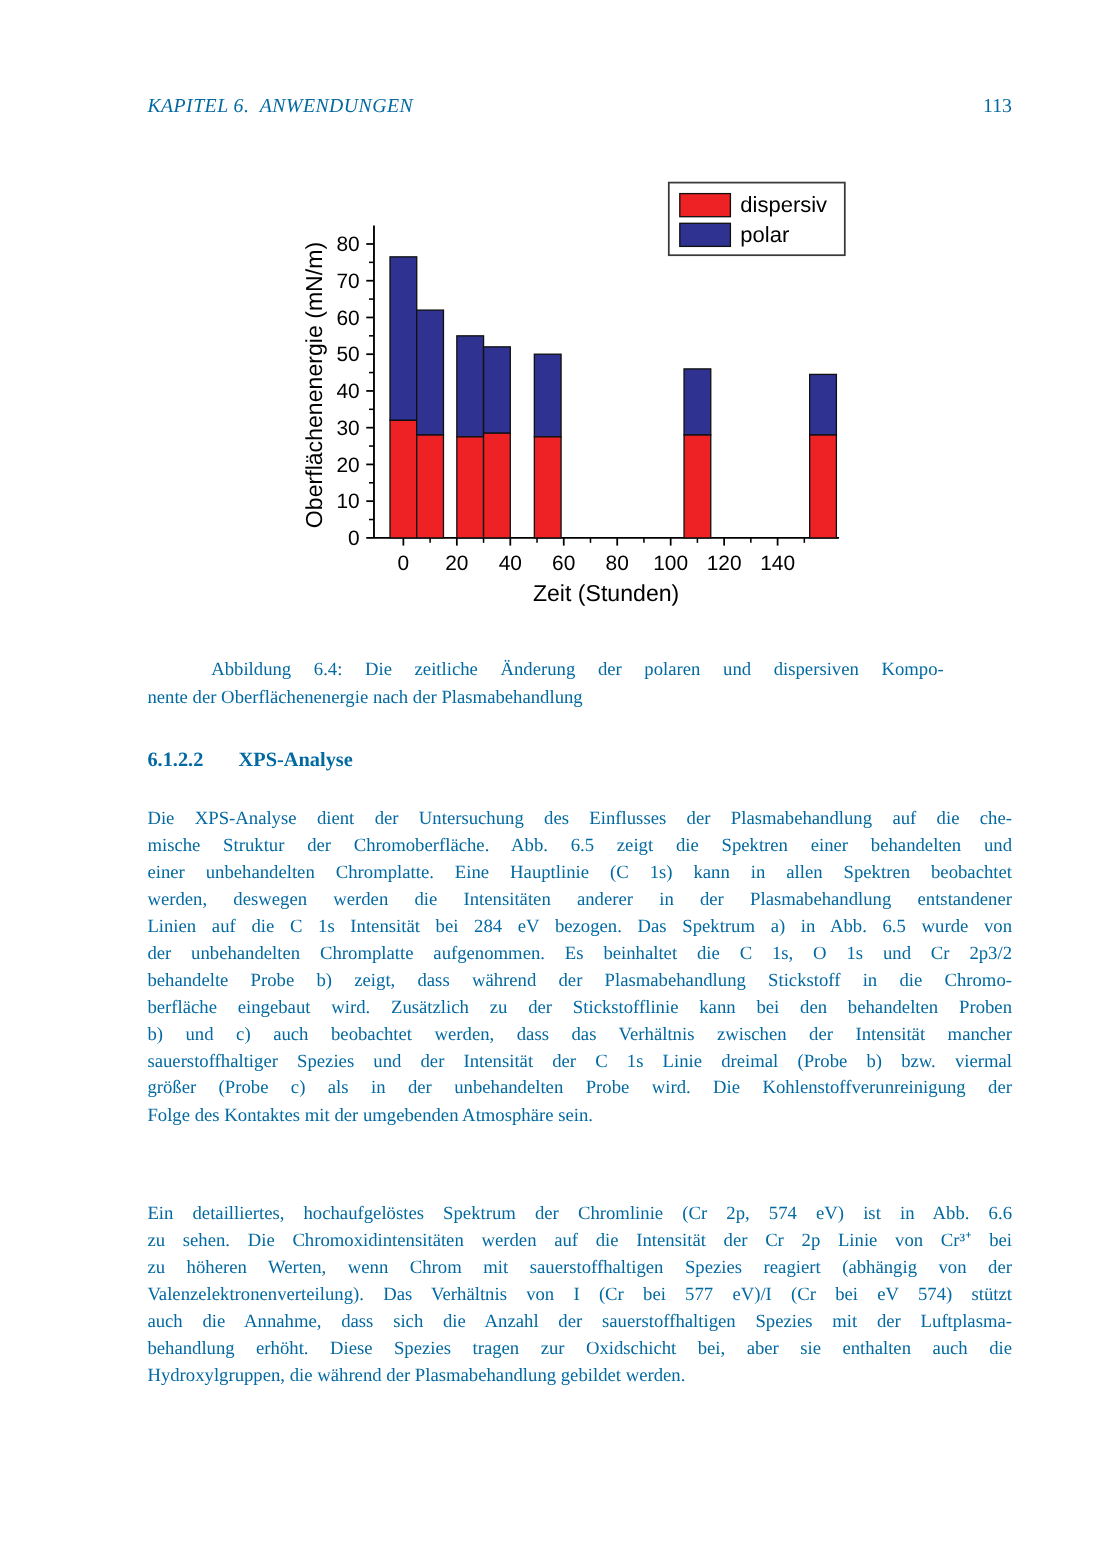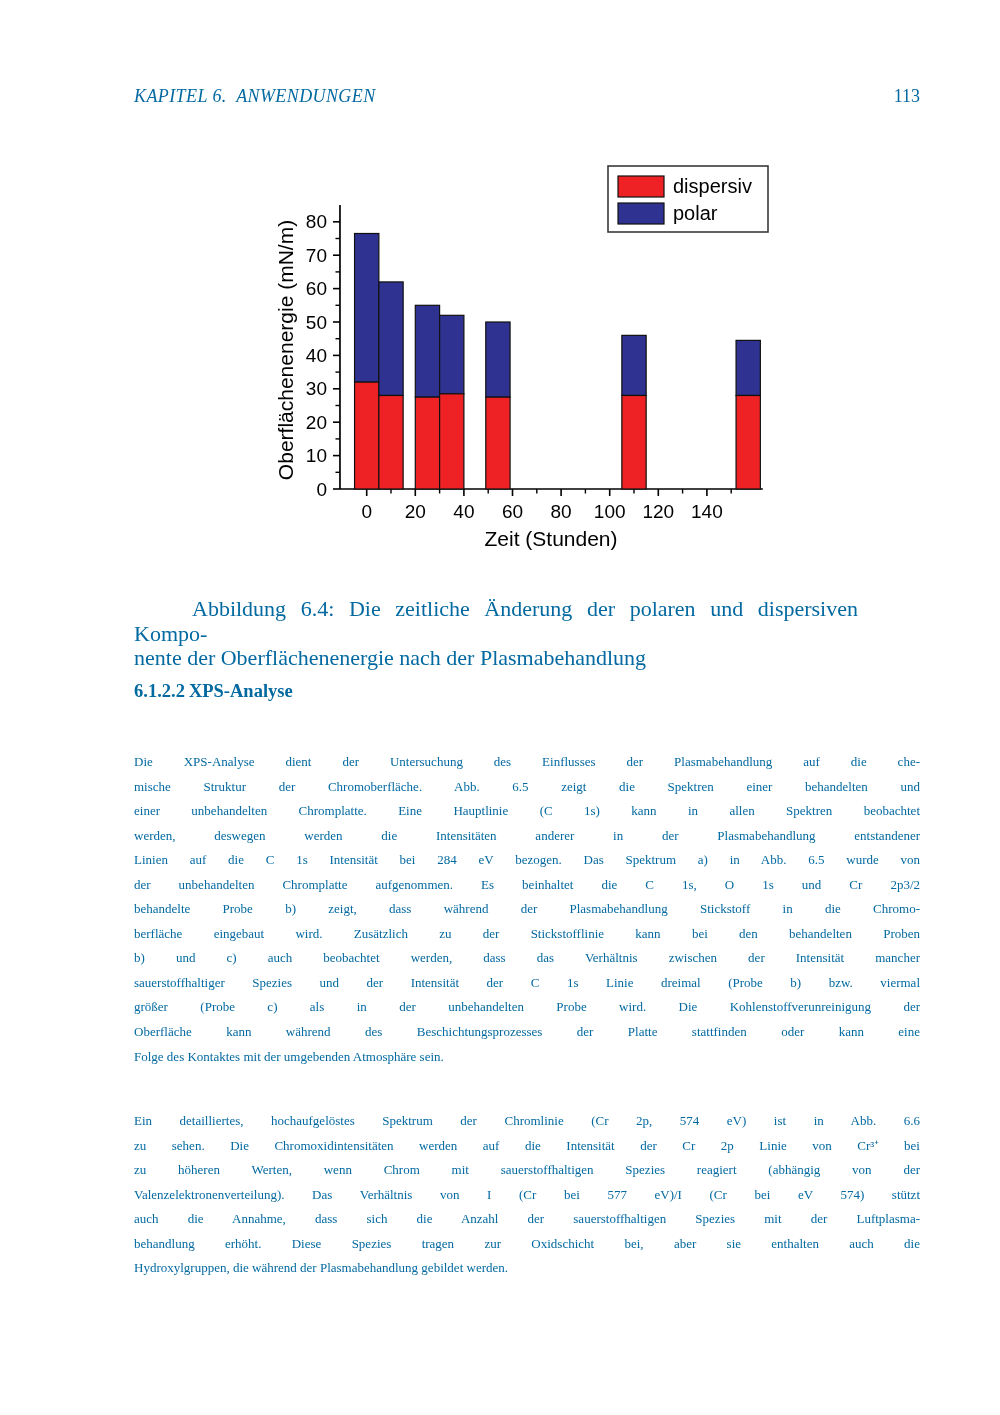--- a/index.html
+++ b/index.html
@@ -13,31 +13,31 @@
     position:absolute; left:134px; top:86px;
     font-style:italic; font-size:18px; letter-spacing:0.4px; white-space:pre;
   }
   .header-right {
     position:absolute; right:80px; top:86px; font-size:18px; text-align:center;margin-left:24px;
   }
   .figure-chart { position:absolute; left:270px; top:150px; width:520px; height:410px; }
   .figure-chart svg text { font-family:"Liberation Sans", sans-serif; fill:#000; }
   .caption {
     position:absolute; left:134px; top:597px; width:724px;
-    font-size:22px; line-height:24.5px;
+    font-size:17px; line-height:24.5px;
   }
   .caption .tline:first-child { text-indent:58px; }
   .tline { text-align:justify; text-align-last:justify; }
   .tline:last-child { text-align-last:left; }
   .section-heading {
     position:absolute; left:134px; top:681px;
     font-weight:bold; font-size:18.5px;
   }
-  .section-number { margin-right:4px; }
-  .para { position:absolute; left:134px; width:786px; font-size:13px; line-height:24.55px;margin-top:18px; }
+  .section-number { margin-right:32px; }
+  .para { position:absolute; left:134px; width:786px; font-size:17px; line-height:24.55px; }
   .para-1 { top:732px; }
   .para-2 { top:1091px; }
 </style>
 </head>
 <body>
 
 <div class="page">
 
   <div class="header-left">KAPITEL 6.  ANWENDUNGEN</div>
   <div class="header-right">113</div>
@@ -132,21 +132,20 @@
       <div class="tline">mische Struktur der Chromoberfläche. Abb. 6.5 zeigt die Spektren einer behandelten und</div>
       <div class="tline">einer unbehandelten Chromplatte. Eine Hauptlinie (C 1s) kann in allen Spektren beobachtet</div>
       <div class="tline">werden, deswegen werden die Intensitäten anderer in der Plasmabehandlung entstandener</div>
       <div class="tline">Linien auf die C 1s Intensität bei 284 eV bezogen. Das Spektrum a) in Abb. 6.5 wurde von</div>
       <div class="tline">der unbehandelten Chromplatte aufgenommen. Es beinhaltet die C 1s, O 1s und Cr 2p3/2</div>
       <div class="tline">behandelte Probe b) zeigt, dass während der Plasmabehandlung Stickstoff in die Chromo-</div>
       <div class="tline">berfläche eingebaut wird. Zusätzlich zu der Stickstofflinie kann bei den behandelten Proben</div>
       <div class="tline">b) und c) auch beobachtet werden, dass das Verhältnis zwischen der Intensität mancher</div>
       <div class="tline">sauerstoffhaltiger Spezies und der Intensität der C 1s Linie dreimal (Probe b) bzw. viermal</div>
       <div class="tline">größer (Probe c) als in der unbehandelten Probe wird. Die Kohlenstoffverunreinigung der</div>
-      <div class="tline">Oberfläche kann während des Beschichtungsprozesses der Platte stattfinden oder kann eine</div>
       <div class="tline">Folge des Kontaktes mit der umgebenden Atmosphäre sein.</div>
     </div>
 
   <div class="para para-2">
       <div class="tline">Ein detailliertes, hochaufgelöstes Spektrum der Chromlinie (Cr 2p, 574 eV) ist in Abb. 6.6</div>
       <div class="tline">zu sehen. Die Chromoxidintensitäten werden auf die Intensität der Cr 2p Linie von Cr³⁺ bei</div>
       <div class="tline">zu höheren Werten, wenn Chrom mit sauerstoffhaltigen Spezies reagiert (abhängig von der</div>
       <div class="tline">Valenzelektronenverteilung). Das Verhältnis von I (Cr bei 577 eV)/I (Cr bei eV 574) stützt</div>
       <div class="tline">auch die Annahme, dass sich die Anzahl der sauerstoffhaltigen Spezies mit der Luftplasma-</div>
       <div class="tline">behandlung erhöht. Diese Spezies tragen zur Oxidschicht bei, aber sie enthalten auch die</div>

